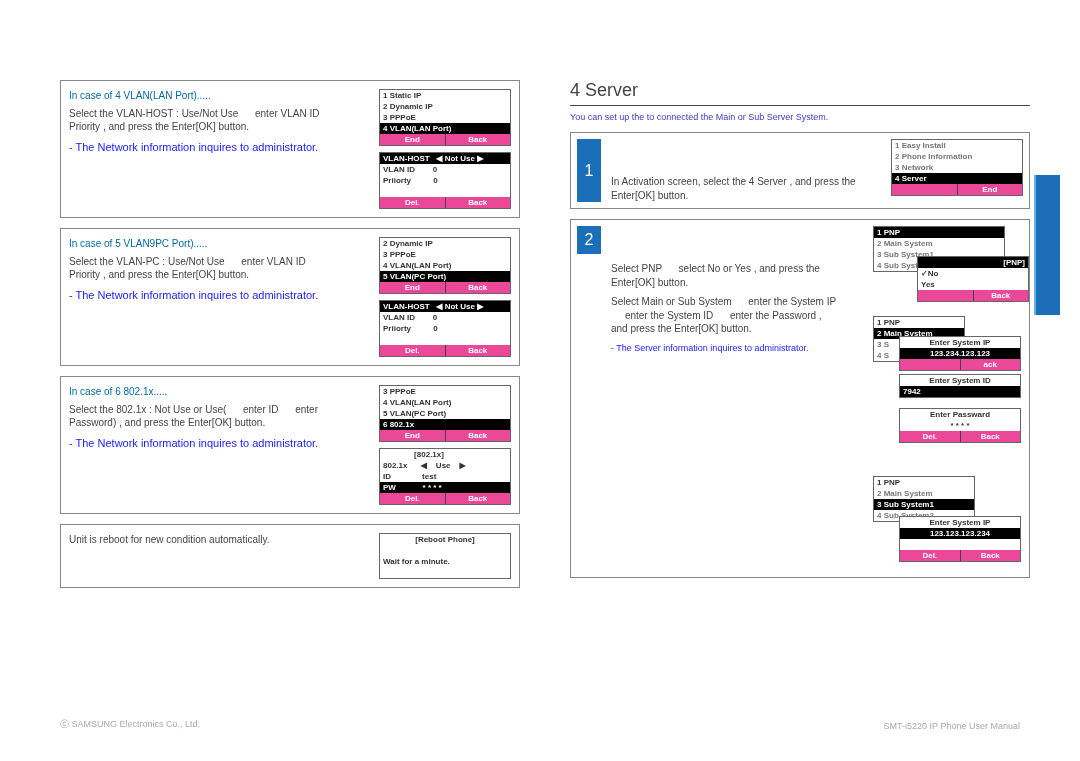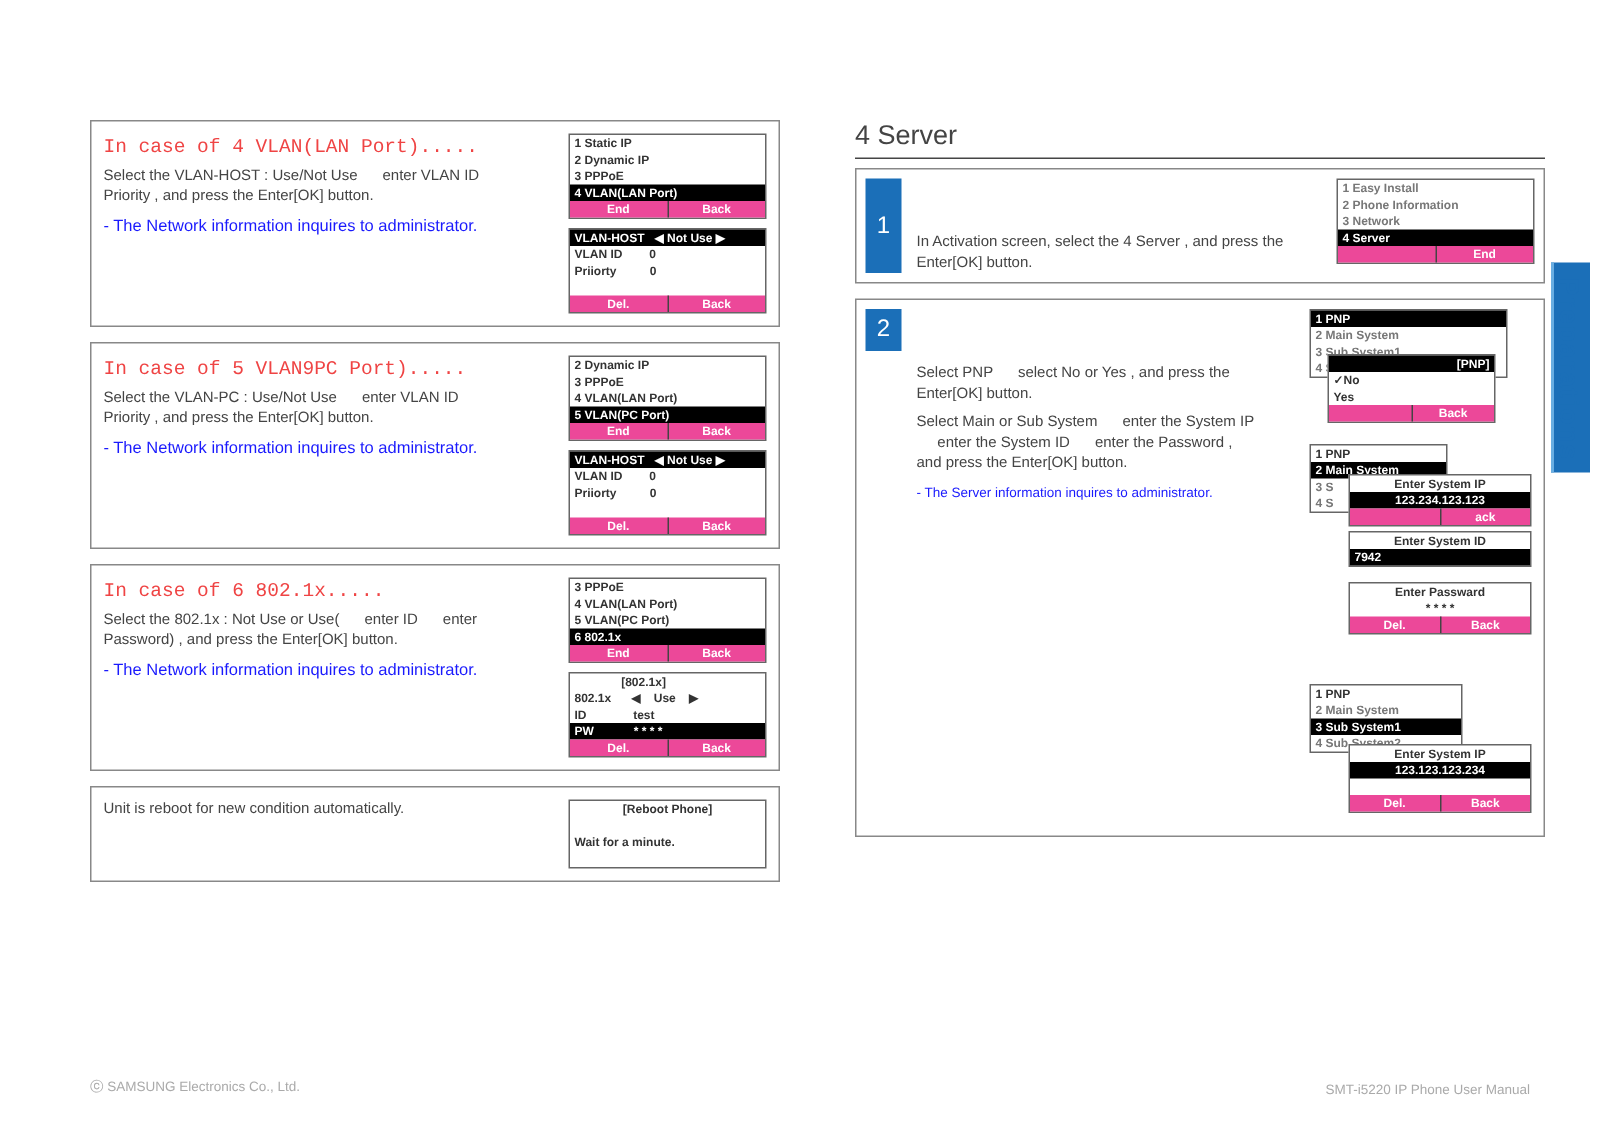--- a/index.html
+++ b/index.html
@@ -40,24 +40,23 @@
     align-items:flex-start;
     padding:8px;
     gap:10px;
   }
   .block .body{
     flex:1;
     font-size:10px;
     line-height:1.35;
   }
   .block .body .sub-title{
-    font-size:13px;
-    color:#ef4444;
+    font-size:10px;
+    color:#0369a1;
     margin-bottom:4px;
-    font-family:Liberation Mono, monospace;
   }
   .block .body .admin{
     color:#1a1afd;
     font-size:11px;
     margin-top:6px;
   }
   
   .step{
     display:flex;
     gap:10px;
@@ -270,20 +269,21 @@
           <div class="row">&nbsp;</div>
         </div>
       </div>
     </div>
 
   </div>
 
   <div class="col">
 
     <div class="section-title">4 Server</div>
+    <div class="blue-note">You can set up the to connected the Main or Sub Server System.</div>
 
     <div class="step">
       <div class="stepnum">1</div>
       <div class="steptext">In Activation screen, select the 4 Server , and press the Enter[OK] button.</div>
       <div class="lcd-stack">
         <div class="lcd">
           <div class="row grey">1 Easy Install</div>
           <div class="row grey">2 Phone Information</div>
           <div class="row grey">3 Network</div>
           <div class="row sel">4 Server</div>
@@ -305,21 +305,21 @@
       </div>
       <div class="lcd-stack" style="gap:10px;">
 
         <div style="position:relative;height:80px;width:140px;">
           <div class="lcd" style="position:absolute;left:0;top:0;">
             <div class="row sel">1 PNP</div>
             <div class="row grey">2 Main System</div>
             <div class="row grey">3 Sub System1</div>
             <div class="row grey">4 Sub System2</div>
           </div>
-          <div class="lcd" style="position:absolute;left:12px;top:30px;width:110px;">
+          <div class="lcd" style="position:absolute;left:44px;top:30px;width:110px;">
             <div class="row sel" style="text-align:right">[PNP]</div>
             <div class="row checkrow">No</div>
             <div class="row">Yes</div>
             <div class="foot">
                 <span></span>
                 <span>Back</span>
               </div>
           </div>
         </div>
 

